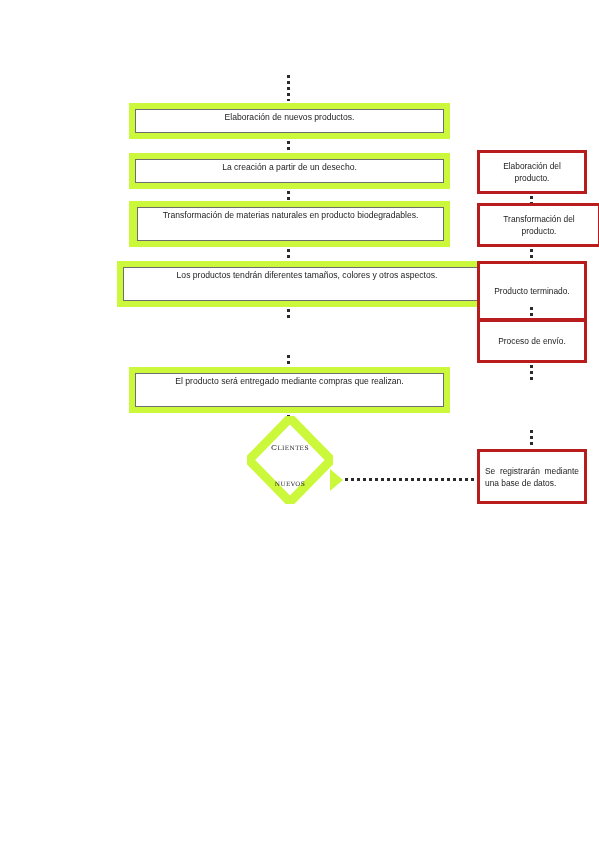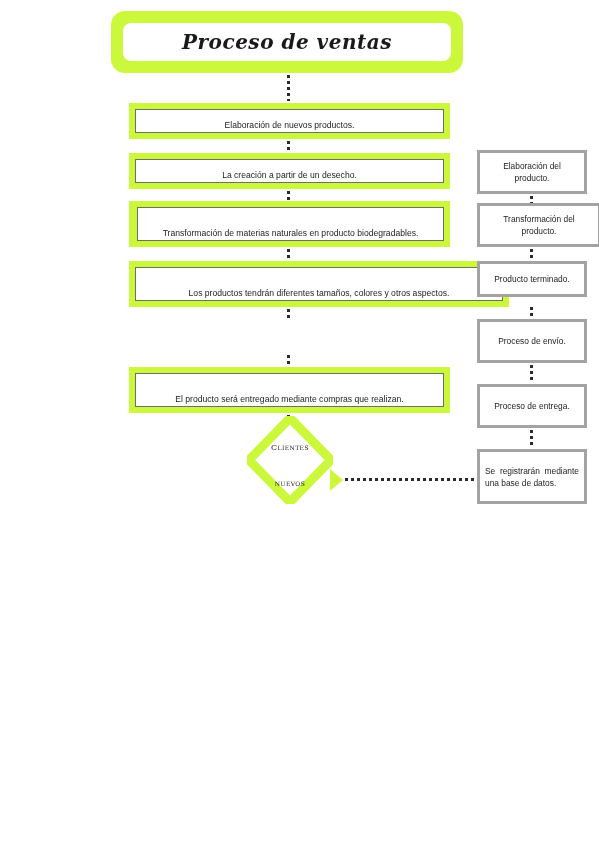--- a/index.html
+++ b/index.html
@@ -62,37 +62,37 @@
     box-sizing: border-box;
     padding: 6px;
   }
   .proc-inner {
     width: 100%;
     height: 100%;
     background: #ffffff;
     border: 1px solid #6e6e6e;
     box-sizing: border-box;
     display: flex;
-    align-items: flex-end;
+    align-items: flex-start;
     justify-content: center;
     text-align: center;
     padding: 1px 8px;
   }
   .proc-text {
     font-family: "Liberation Sans", sans-serif;
     font-size: 8.6px;
     line-height: 12px;
     color: #1c1c1c;
   }
 
   
   .side-frame {
     position: absolute;
     background: #ffffff;
-    border: 3px solid #a3a3a3;
+    border: 3px solid #b91c1c;
     box-sizing: border-box;
     display: flex;
     align-items: center;
     justify-content: center;
     text-align: center;
     padding: 2px 5px;
   }
   .side-frame.justified {
     text-align: justify;
   }
@@ -166,25 +166,20 @@
     border-top: 11px solid transparent;
     border-bottom: 11px solid transparent;
     border-left: 13px solid #ccf83c;
   }
 </style>
 </head>
 <body>
 
 <div id="canvas">
 
-  <div class="title-frame">
-    <div class="title-inner">
-      <span class="title-text">Proceso de ventas</span>
-    </div>
-  </div>
 
   <div class="conn-v" style="left:287px; top:75px; height:26px;"></div>
 
   <div class="proc-frame" style="left:129px; top:103px; width:321px; height:36px;">
     <div class="proc-inner">
       <span class="proc-text">Elaboración de nuevos productos.</span>
     </div>
   </div>
 
   <div class="conn-v" style="left:287px; top:141px; height:12px;"></div>
@@ -198,21 +193,21 @@
   <div class="conn-v" style="left:287px; top:191px; height:10px;"></div>
 
   <div class="proc-frame" style="left:129px; top:201px; width:321px; height:46px;padding-left:8px;">
     <div class="proc-inner">
       <span class="proc-text">Transformación de materias naturales en producto biodegradables.</span>
     </div>
   </div>
 
   <div class="conn-v" style="left:287px; top:249px; height:12px;"></div>
 
-  <div class="proc-frame" style="left:129px; top:261px; width:380px; height:46px;">
+  <div class="proc-frame" style="left:117px; top:261px; width:380px; height:46px;">
     <div class="proc-inner">
       <span class="proc-text">Los productos tendrán diferentes tamaños, colores y otros aspectos.</span>
     </div>
   </div>
 
   <div class="conn-v" style="left:287px; top:309px; height:10px;"></div>
 
 
   <div class="conn-v" style="left:287px; top:355px; height:12px;"></div>
 
@@ -239,32 +234,29 @@
   <div class="side-frame" style="left:477px; top:150px; width:110px; height:44px;">
     <span class="side-text">Elaboración del producto.</span>
   </div>
   <div class="conn-v" style="left:530px; top:196px; height:10px;"></div>
 
   <div class="side-frame" style="left:477px; top:203px; width:124px; height:44px;">
     <span class="side-text">Transformación del producto.</span>
   </div>
   <div class="conn-v" style="left:530px; top:249px; height:14px;"></div>
 
-  <div class="side-frame" style="left:477px; top:261px; width:110px; height:36px;">
+  <div class="side-frame" style="left:477px; top:261px; width:110px; height:60px;">
     <span class="side-text">Producto terminado.</span>
   </div>
   <div class="conn-v" style="left:530px; top:307px; height:14px;"></div>
 
   <div class="side-frame" style="left:477px; top:319px; width:110px; height:44px;">
     <span class="side-text">Proceso de envío.</span>
   </div>
   <div class="conn-v" style="left:530px; top:365px; height:16px;"></div>
 
-  <div class="side-frame" style="left:477px; top:384px; width:110px; height:44px;">
-    <span class="side-text">Proceso de entrega.</span>
-  </div>
   <div class="conn-v" style="left:530px; top:430px; height:16px;"></div>
 
   <div class="side-frame justified" style="left:477px; top:449px; width:110px; height:55px;">
     <span class="side-text">Se registrarán mediante una base de datos.</span>
   </div>
 
 </div>
 
 </body></html>

